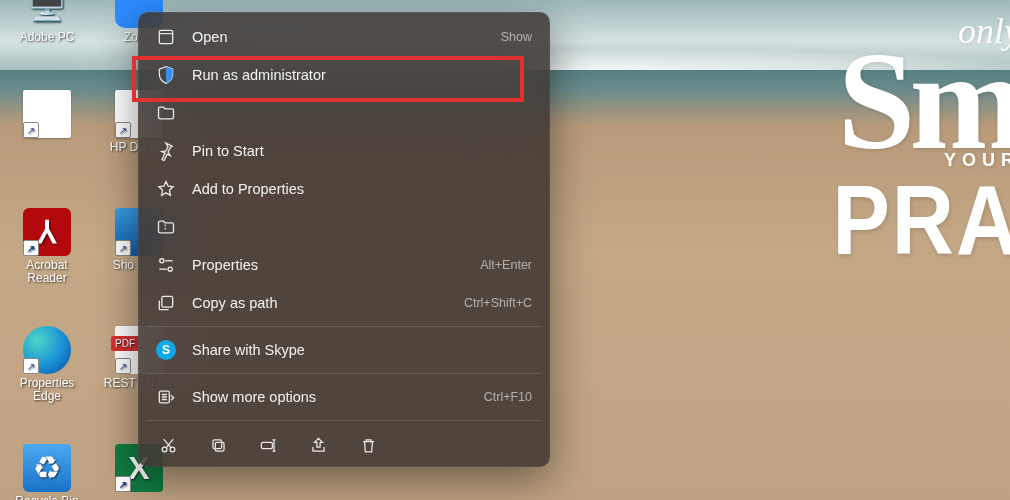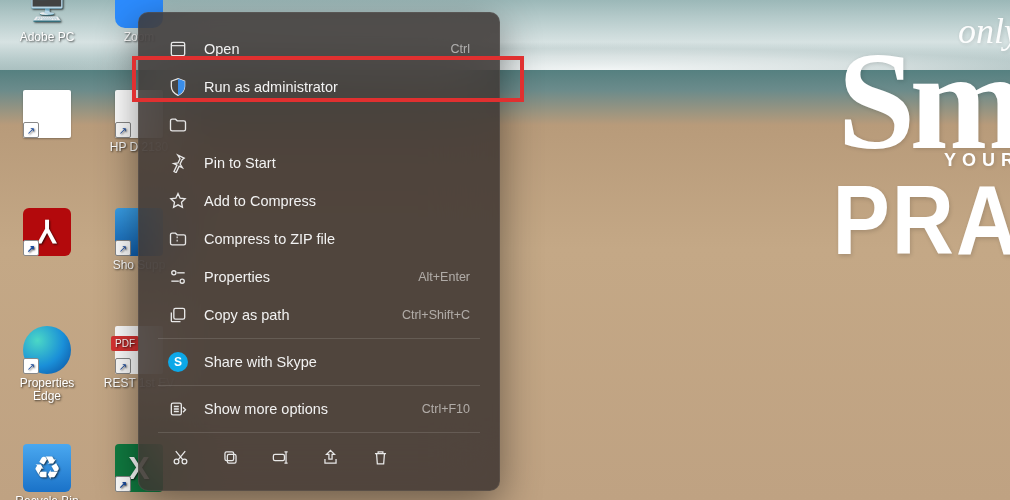--- a/index.html
+++ b/index.html
@@ -82,25 +82,25 @@
     .bin-blue { background: linear-gradient(#4aa8f0, #1a72c8); width: 38px; height: 44px; border-radius: 4px 4px 6px 6px; }
     .excel-green { background: #107c41; width: 42px; height: 42px; border-radius: 4px; color: #fff; font-size: 24px; font-weight: bold; }
     .pdf-red { background: #fff; width: 38px; height: 44px; border-radius: 2px; position: relative; }
     .pdf-red::after { content: "PDF"; position: absolute; top: 10px; left: -4px; background: #d83232; color: #fff; font-size: 10px; padding: 1px 4px; border-radius: 2px; font-family: sans-serif; }
 
     
     .context-menu {
       position: absolute;
       left: 138px;
       top: 12px;
-      width: 362px;
+      width: 412px;
       background: rgba(55, 48, 45, 0.82);
       backdrop-filter: blur(30px);
       border-radius: 10px;
-      padding: 18px;
+      padding: 6px;
       box-shadow: 0 12px 40px rgba(0,0,0,0.45), inset 0 0 0 1px rgba(255,255,255,0.06);
       color: #f2f2f2;
     }
     .menu-item {
       display: flex;
       align-items: center;
       padding: 9px 12px;
       border-radius: 5px;
       font-size: 14.5px;
       cursor: default;
@@ -176,20 +176,21 @@
     <div class="ico">🖥️</div>
     <div>Adobe PC</div>
   </div>
   <div class="desk-icon" style="left:8px; top:90px;">
     <div class="ico file-white">
         <span class="shortcut-arrow">↗</span>
       </div>
   </div>
   <div class="desk-icon" style="left:8px; top:208px;">
     <div class="ico adobe-red">⅄<span class="shortcut-arrow">↗</span></div>
+    <div>Acrobat Reader</div>
   </div>
   <div class="desk-icon" style="left:8px; top:326px;">
     <div class="ico edge-blue">
         <span class="shortcut-arrow">↗</span>
       </div>
     <div>Properties Edge</div>
   </div>
   <div class="desk-icon" style="left:8px; top:444px;">
     <div class="ico bin-blue">♻</div>
     <div>Recycle Bin</div>
@@ -226,21 +227,21 @@
 <div class="context-menu">
 
   <div class="menu-item">
     <span class="menu-icon">
       <svg viewBox="0 0 24 24" fill="none" stroke="#e8e8e8" stroke-width="1.6">
           <rect x="4" y="4" width="16" height="16" rx="2"></rect>
           <path d="M4 8h16" stroke-width="1.4"></path>
         </svg>
     </span>
     <span class="menu-label">Open</span>
-    <span class="menu-shortcut">Ctrl</span>
+    <span class="menu-shortcut">Show</span>
   </div>
 
   <div class="menu-item">
     <span class="menu-icon">
       <svg viewBox="0 0 24 24">
           <path d="M12 2 L20 5 V11 C20 16 16 20 12 22 C8 20 4 16 4 11 V5 Z" fill="none" stroke="#e8e8e8" stroke-width="1.5"></path>
           <path d="M12 2 L20 5 V11 C20 16 16 20 12 22 V2 Z" fill="#3a8de8"></path>
         </svg>
     </span>
     <span class="menu-label">Run as administrator</span>
@@ -263,31 +264,30 @@
     </span>
     <span class="menu-label">Pin to Start</span>
   </div>
 
   <div class="menu-item">
     <span class="menu-icon">
       <svg viewBox="0 0 24 24" fill="none" stroke="#e8e8e8" stroke-width="1.6">
           <path d="M12 3 l2.6 5.6 6 .8 -4.4 4.2 1.1 6 -5.3 -3 -5.3 3 1.1 -6 L3.4 9.4 l6 -.8 Z"></path>
         </svg>
     </span>
-    <span class="menu-label">Add to Compress</span>
+    <span class="menu-label">Add to Properties</span>
   </div>
 
   <div class="menu-item">
     <span class="menu-icon">
       <svg viewBox="0 0 24 24" fill="none" stroke="#e8e8e8" stroke-width="1.6">
           <path d="M3 7 a2 2 0 0 1 2-2 h4 l2 2 h8 a2 2 0 0 1 2 2 v8 a2 2 0 0 1-2 2 H5 a2 2 0 0 1-2-2 Z"></path>
           <path d="M11 9 v2 m0 2 v2" stroke-width="1.4"></path>
         </svg>
     </span>
-    <span class="menu-label">Compress to ZIP file</span>
   </div>
 
   <div class="menu-item">
     <span class="menu-icon">
       <svg viewBox="0 0 24 24" fill="none" stroke="#e8e8e8" stroke-width="1.6">
           <circle cx="7" cy="7" r="2.5"></circle>
           <path d="M11 7 h9"></path>
           <circle cx="17" cy="17" r="2.5"></circle>
           <path d="M4 17 h9"></path>
         </svg>

